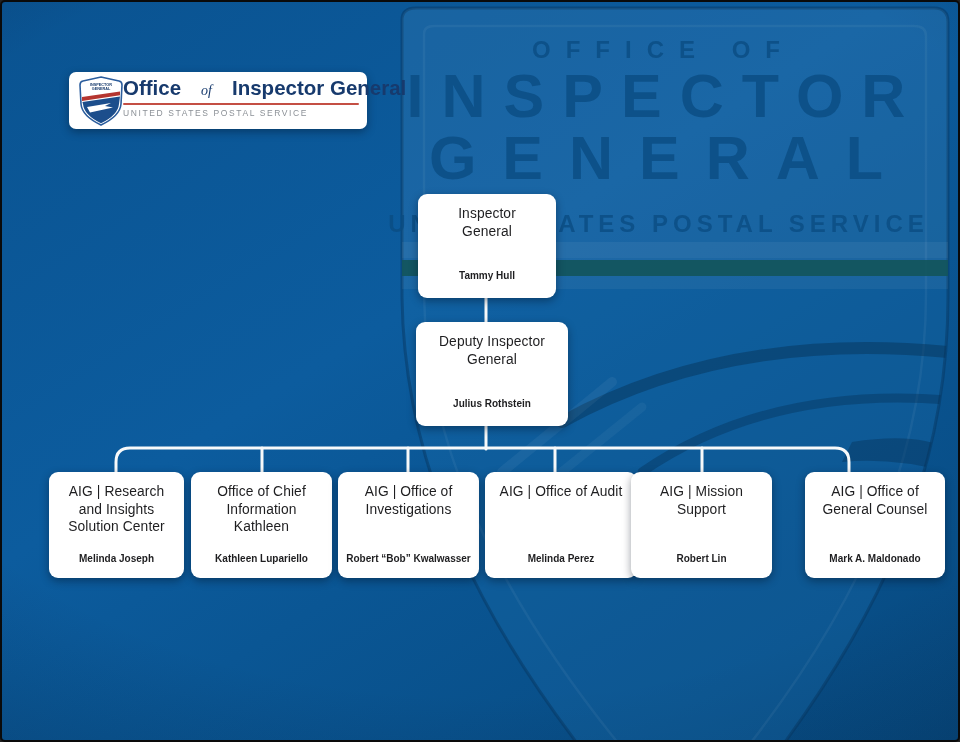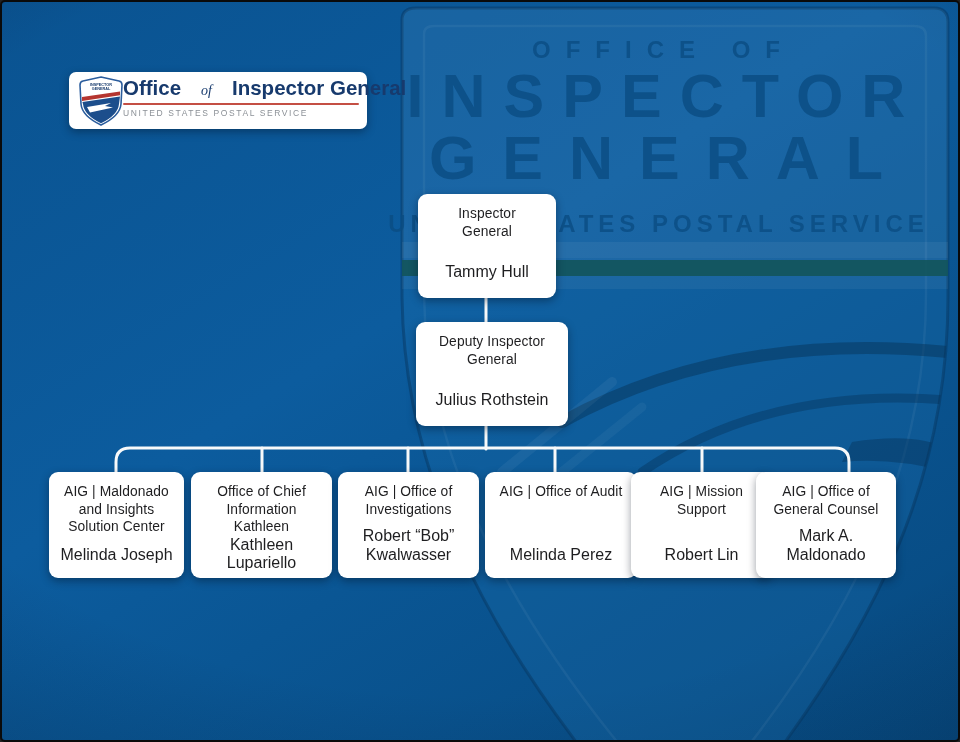--- a/index.html
+++ b/index.html
@@ -38,32 +38,32 @@
   .logo-rule{height:2px;background:var(--logo-red);margin-top:3px;border-radius:1px;}
   .logo-sub{margin-top:3px;font-size:8.5px;letter-spacing:1.6px;color:var(--logo-gray);
     font-weight:500;white-space:nowrap;}
   
   .connectors{position:absolute;inset:0;z-index:2;}
   
   .node{position:absolute;z-index:3;background:var(--card-bg);border-radius:9px;
     box-shadow:0 3px 9px rgba(0,12,28,.4);display:flex;flex-direction:column;
     text-align:center;color:var(--box-text);}
   .node .title{margin-top:11px;padding:0 13px;font-size:13.8px;line-height:1.28;letter-spacing:.1px;}
-  .node .name{margin-top:auto;margin-bottom:14px;padding:0 4px;font-size:16px;
-    font-weight:400;line-height:1.15;}
+  .node .name{margin-top:auto;margin-bottom:14px;padding:0 4px;font-size:10px;
+    font-weight:700;line-height:1.15;}
   .node-root{left:416px;top:192px;width:138px;height:104px;}
   .node-root .title{padding:0 24px;}
   .node-root .name,.node-deputy .name{margin-bottom:17px;}
   .node-deputy{left:414px;top:320px;width:152px;height:104px;}
   .child-0{left:47px; top:470px;width:135px;height:106px;}
   .child-1{left:189px;top:470px;width:141px;height:106px;}
   .child-2{left:336px;top:470px;width:141px;height:106px;justify-content:flex-end;}
   .child-3{left:483px;top:470px;width:152px;height:106px;}
   .child-4{left:629px;top:470px;width:141px;height:106px;}
-  .child-5{left:754px;top:470px;width:140px;height:106px;}
+  .child-5{left:803px;top:470px;width:140px;height:106px;}
 </style>
 </head>
 <body>
 
 <div class="stage">
 
   <svg class="bg-svg" width="960" height="742" viewBox="0 0 960 742">
     <defs>
       <clipPath id="shieldClip">
         <path d="M400,18 Q400,6 414,6 L932,6 Q946,6 946,20 L946,295
@@ -133,21 +133,21 @@
     <div class="title">Inspector General</div>
     <div class="name">Tammy Hull</div>
   </div>
 
   <div class="node node-deputy">
     <div class="title">Deputy Inspector General</div>
     <div class="name">Julius Rothstein</div>
   </div>
 
   <div class="node child-0">
-    <div class="title">AIG | Maldonado and Insights Solution Center</div>
+    <div class="title">AIG | Research and Insights Solution Center</div>
     <div class="name">Melinda Joseph</div>
   </div>
   <div class="node child-1">
     <div class="title">Office of Chief Information Kathleen</div>
     <div class="name">Kathleen Lupariello</div>
   </div>
   <div class="node child-2">
     <div class="title">AIG | Office of Investigations</div>
     <div class="name">Robert “Bob” Kwalwasser</div>
   </div>

